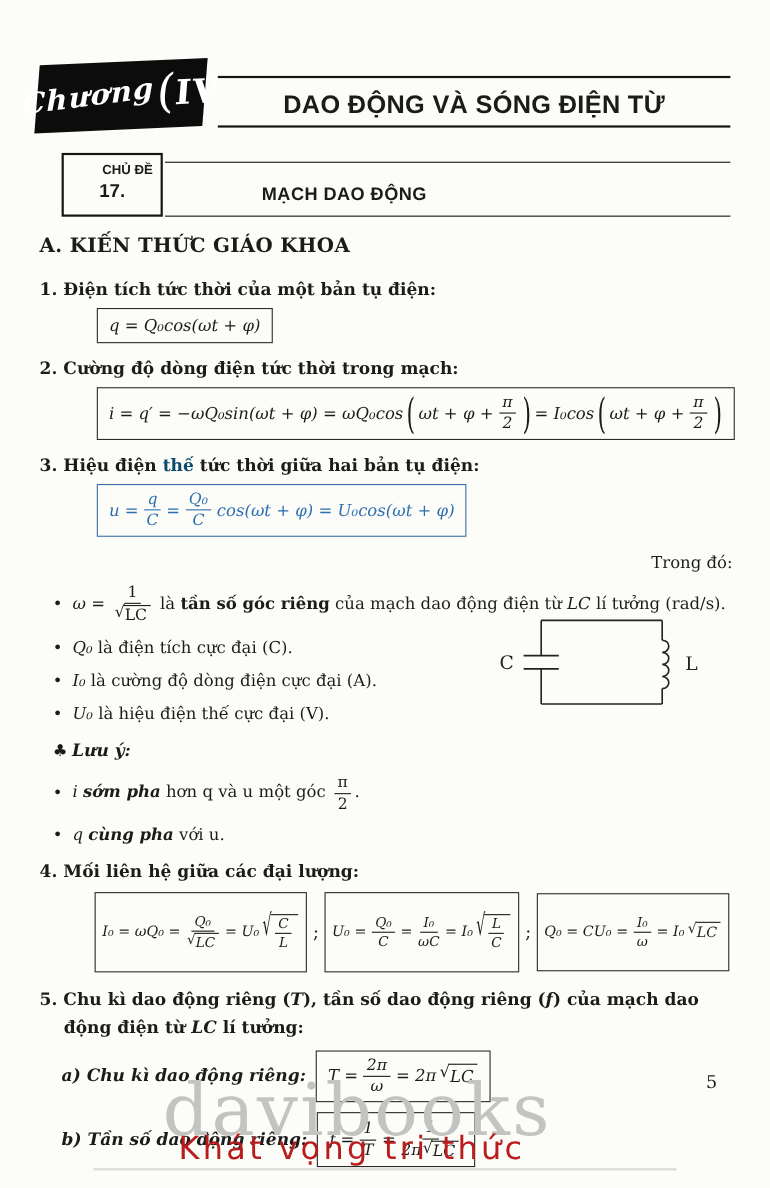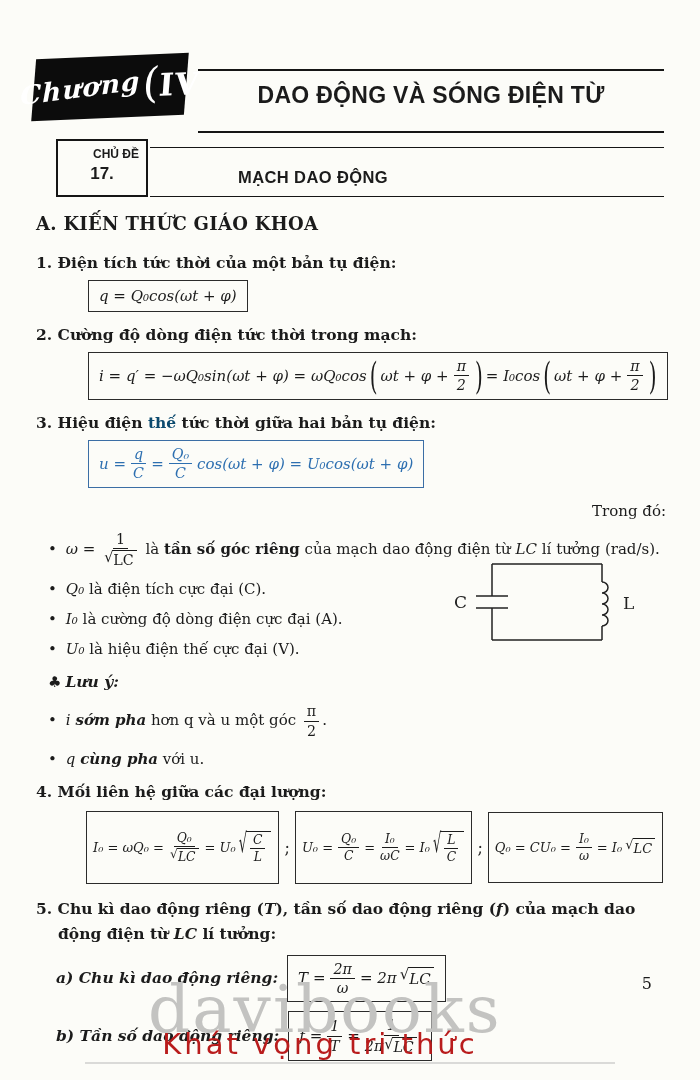--- a/index.html
+++ b/index.html
@@ -11,21 +11,21 @@
   
   .chapter-banner { position:absolute; left:34px; top:56px; width:152px; height:62px;
       background:#0c0c0c; transform:skewX(-7deg) rotate(-2.5deg);
       display:flex; align-items:center; justify-content:center; color:#fff; }
   .chapter-word { font-style:italic; font-weight:bold; font-size:26px; transform:rotate(-5deg); letter-spacing:1px; }
   .chapter-paren { font-size:42px; font-weight:300; line-height:0.8; margin:0 0 4px 3px; }
   .chapter-num { font-size:31px; font-weight:bold; letter-spacing:1px; }
 
   .chapter-title { position:absolute; left:198px; top:69px; width:466px;
       border-top:2px solid #151515; border-bottom:2px solid #151515;
-      padding:11px 0 22px; text-align:center;
+      padding:11px 0 5px; text-align:center;
       font-family:"Liberation Sans",sans-serif; font-weight:bold; font-size:23px; letter-spacing:0.3px; }
 
   .topic-box { position:absolute; left:56px; top:139px; width:92px; height:58px;
       border:2px solid #151515; text-align:center; padding-top:6px;
       font-family:"Liberation Sans",sans-serif; font-weight:bold; }
   .topic-label { display:block; font-size:12px;padding-left:28px; }
   .topic-num { display:block; font-size:17px; margin-top:3px; }
 
   .topic-title-wrap { position:absolute; left:150px; top:147px; width:514px;
       border-top:1.5px solid #151515; border-bottom:1.5px solid #151515;

